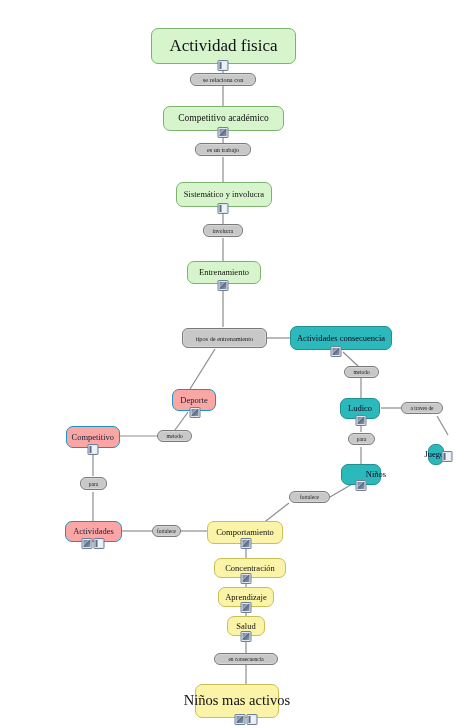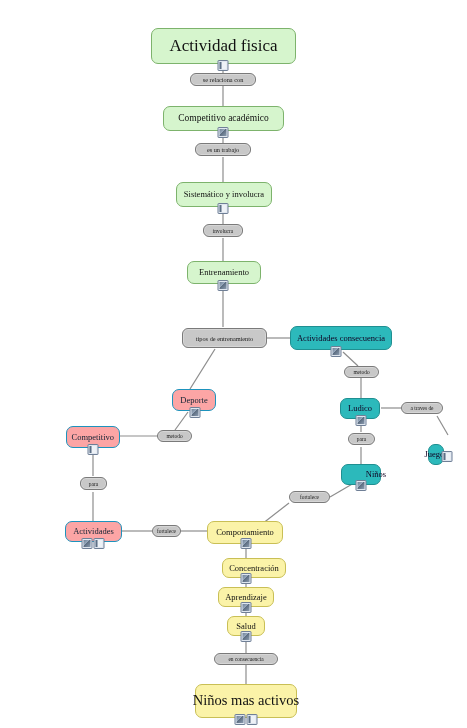--- a/index.html
+++ b/index.html
@@ -264,21 +264,21 @@
     <span>fortalece</span>
   </div>
 
   <div class="node n-yellow fs-sm" style="left:207px;top:521px;width:76px;height:23px;">
     <span class="lbl">Comportamiento</span>
   </div>
   <div class="badges" style="left:246px;top:538px;">
     <span class="badge"></span>
   </div>
 
-  <div class="node n-yellow fs-sm" style="left:222px;top:558px;width:64px;height:20px;">
+  <div class="node n-yellow fs-sm" style="left:214px;top:558px;width:72px;height:20px;">
     <span class="lbl">Concentración</span>
   </div>
   <div class="badges" style="left:246px;top:573px;">
     <span class="badge"></span>
   </div>
 
   <div class="node n-yellow fs-sm" style="left:218px;top:587px;width:56px;height:20px;justify-content:center;">
     <span class="lbl">Aprendizaje</span>
   </div>
   <div class="badges" style="left:246px;top:602px;">
@@ -289,21 +289,21 @@
     <span class="lbl">Salud</span>
   </div>
   <div class="badges" style="left:246px;top:631px;">
     <span class="badge"></span>
   </div>
 
   <div class="link-pill fs-pill-sm" style="left:214px;top:653px;width:64px;height:12px;">
     <span>en consecuencia</span>
   </div>
 
-  <div class="node n-yellow fs-big" style="left:195px;top:684px;width:102px;height:34px;text-align:right;">
+  <div class="node n-yellow fs-big" style="left:195px;top:684px;width:84px;height:34px;text-align:right;">
     <span class="lbl">Niños mas activos</span>
   </div>
   <div class="badges" style="left:246px;top:714px;">
     <span class="badge"></span>
     <span class="badge b-doc"></span>
   </div>
 
 </div>
 
 </body></html>

